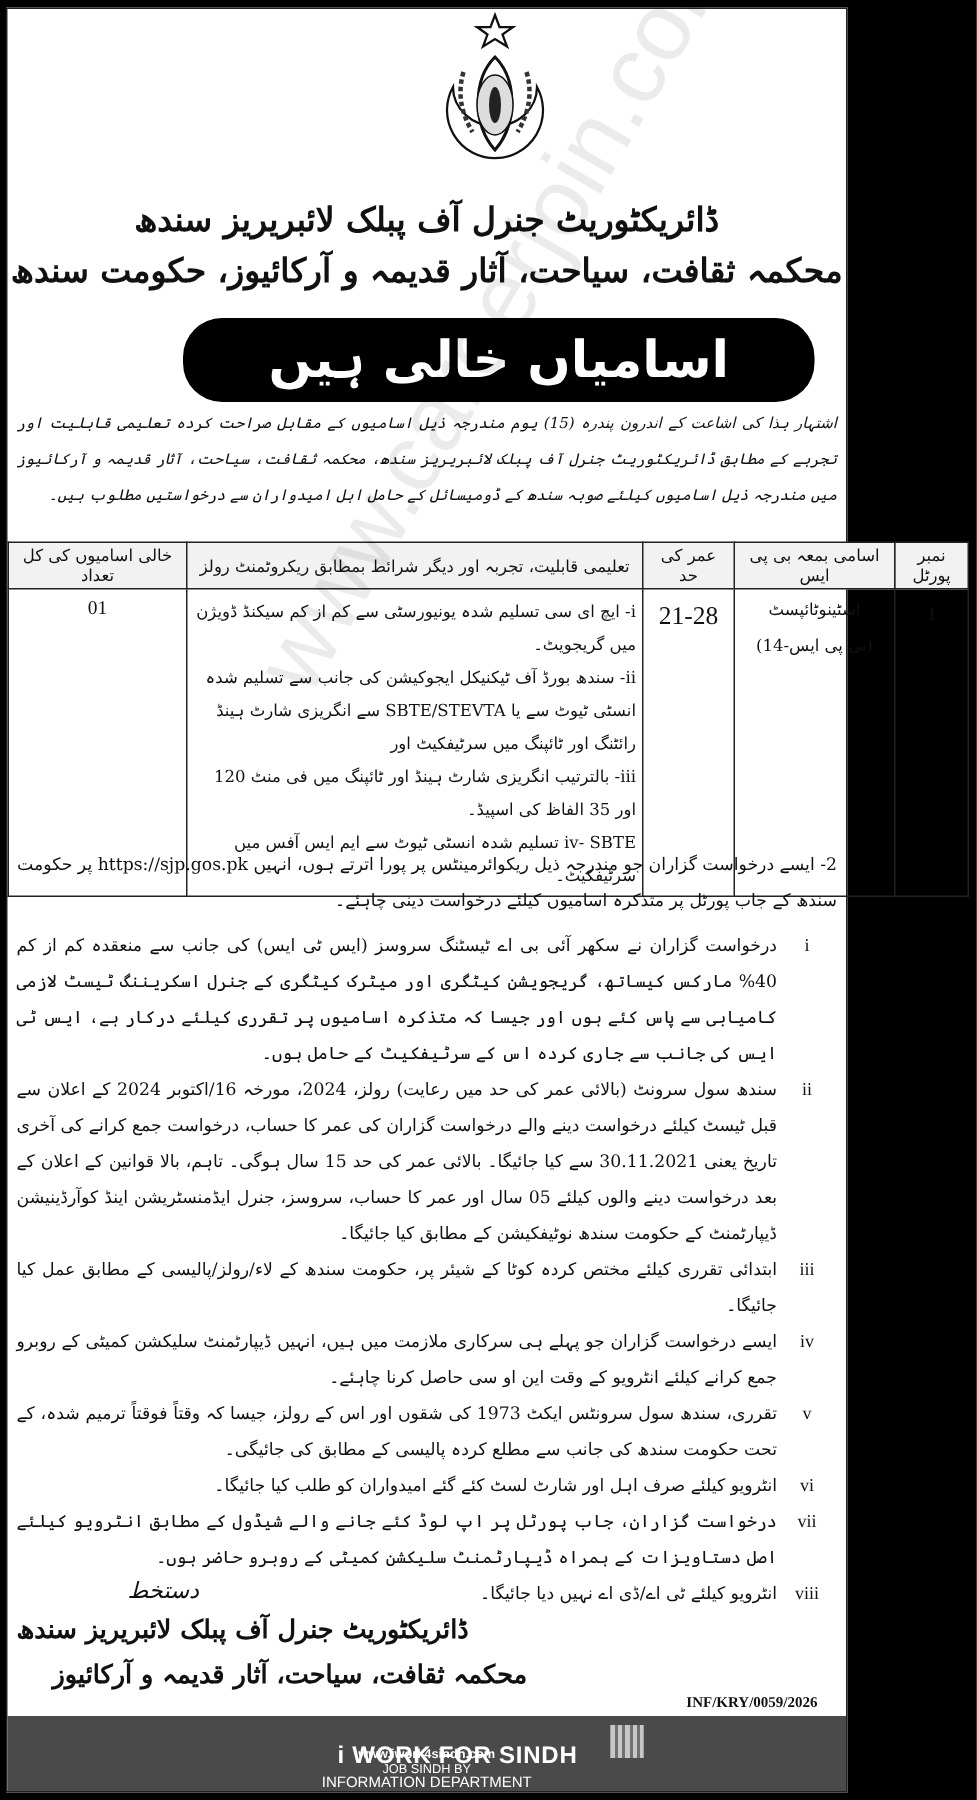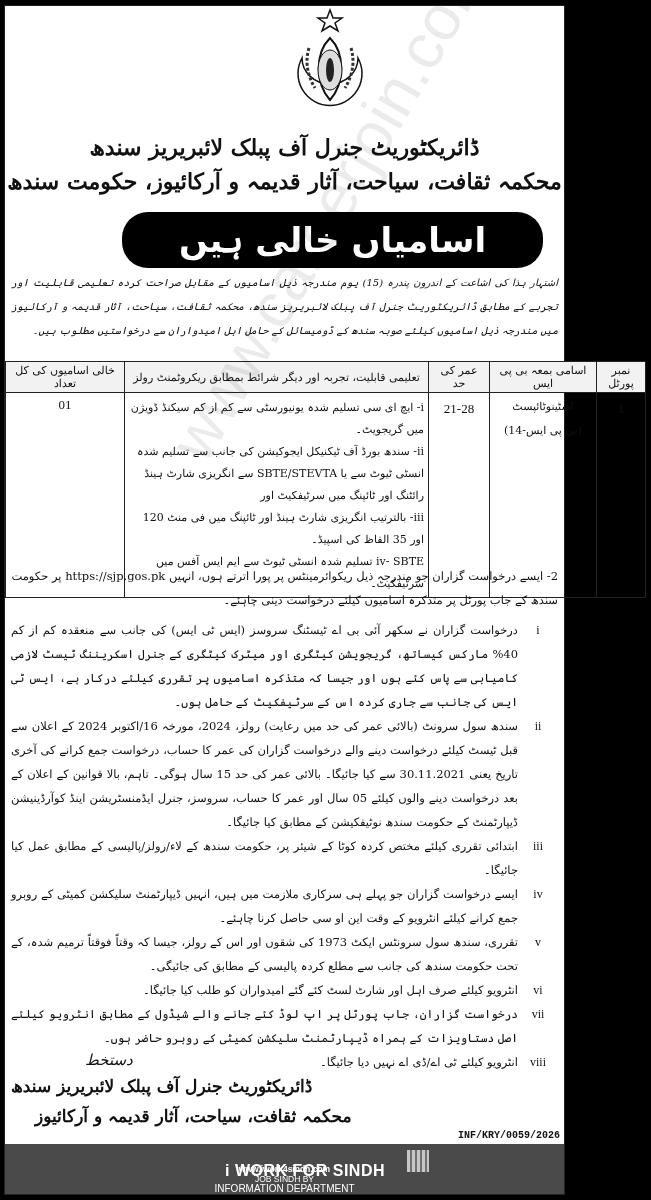--- a/index.html
+++ b/index.html
@@ -17,21 +17,21 @@
   table.jobs td.c { text-align: center; }
   .qual-line { line-height: 22px; text-align: right; }
   .para2 { position: absolute; left: 6px; right: 6px; top: 558px; font-size: 11.5px; line-height: 24px; font-family: "DejaVu Serif", serif; }
   .points { position: absolute; left: 6px; right: 6px; top: 612px; font-size: 11.5px; font-family: "DejaVu Serif", serif; }
   .pt { display: flex; flex-direction: row; direction: rtl; }
   .pt .num { width: 40px; flex: none; text-align: center; direction: ltr; font-family: "Liberation Serif", serif; font-size: 12px; line-height: 24px; }
   .pt .txt { flex: 1; line-height: 24px; text-align: justify; }
   .signature { position: absolute; left: 80px; top: 1045px; font-size: 15px; font-style: italic; font-family: "DejaVu Serif", serif; }
   .sig1 { position: absolute; left: 6px; top: 1070px; font-size: 17px; font-weight: bold; font-family: "DejaVu Serif", serif; }
   .sig2 { position: absolute; left: 30px; top: 1100px; font-size: 17px; font-weight: bold; font-family: "DejaVu Serif", serif; }
-  .ref { position: absolute; right: 4px; top: 1124px; font-size: 10px; font-weight: bold; font-family: Liberation Mono, monospace; }
+  .ref { position: absolute; right: 19px; top: 1124px; font-size: 10px; font-weight: bold; font-family: Liberation Serif, serif; }
   .footer { position: absolute; left: 0; right: 0; bottom: 0; height: 50px; background: #4a4a4a; color: #fff; text-align: center; }
   .footer .brand { position: absolute; left: 220px; top: 18px; font-family: "Liberation Sans", sans-serif; font-weight: bold; font-size: 16px; letter-spacing: 0.5px; }
   .footer .url { position: absolute; left: 0; right: 0; top: 20px; font-family: "Liberation Sans", sans-serif; font-weight: bold; font-size: 8.5px; }
   .footer .l1 { position: absolute; left: 0; right: 0; top: 30px; font-family: "Liberation Sans", sans-serif; font-size: 8.5px; }
   .footer .l2 { position: absolute; left: 0; right: 0; top: 39px; font-family: "Liberation Sans", sans-serif; font-size: 10px; }
   .qr { position: absolute; left: 402px; top: 6px; width: 22px; height: 22px; background:
       repeating-linear-gradient(90deg, #ddd 0 3px, #777 3px 5px),
       #ccc; opacity: 0.85; }
   .watermark { position: absolute; left: 150px; top: 430px; font-size: 64px; font-family: "Liberation Sans", sans-serif; color: rgba(0,0,0,0.08); transform: rotate(-60deg); transform-origin: left top; white-space: nowrap; pointer-events: none; }
 </style>
@@ -67,21 +67,21 @@
         <th style="width:110px">خالی اسامیوں کی کل تعداد</th>
       </tr>
     </thead>
     <tbody>
       <tr style="height:170px">
         <td class="c" style="font-family:'Liberation Serif',serif;font-size:13px;padding-top:8px">1</td>
         <td class="c" style="padding-top:2px">
           <div style="line-height:24px">اسٹینوٹائپسٹ</div>
           <div style="line-height:24px">(بی پی ایس-14)</div>
         </td>
-        <td class="c" style="font-family:'Liberation Serif',serif;font-size:13px;padding-top:8px;direction:ltr">21-28</td>
+        <td class="c" style="font-family:'Liberation Serif',serif;font-size:17px;padding-top:8px;direction:ltr">21-28</td>
         <td style="padding-top:4px">
           <div class="qual-line">i- ایچ ای سی تسلیم شدہ یونیورسٹی سے کم از کم سیکنڈ ڈویژن میں گریجویٹ۔</div>
           <div class="qual-line">ii- سندھ بورڈ آف ٹیکنیکل ایجوکیشن کی جانب سے تسلیم شدہ انسٹی ٹیوٹ سے یا SBTE/STEVTA سے انگریزی شارٹ ہینڈ رائٹنگ اور ٹائپنگ میں سرٹیفکیٹ اور</div>
           <div class="qual-line">iii- بالترتیب انگریزی شارٹ ہینڈ اور ٹائپنگ میں فی منٹ 120 اور 35 الفاظ کی اسپیڈ۔</div>
           <div class="qual-line">iv- SBTE تسلیم شدہ انسٹی ٹیوٹ سے ایم ایس آفس میں سرٹیفکیٹ۔</div>
         </td>
         <td class="c" style="font-family:Liberation Serif, serif;font-size:13px;padding-top:4px">01</td>
       </tr>
     </tbody>
   </table>

